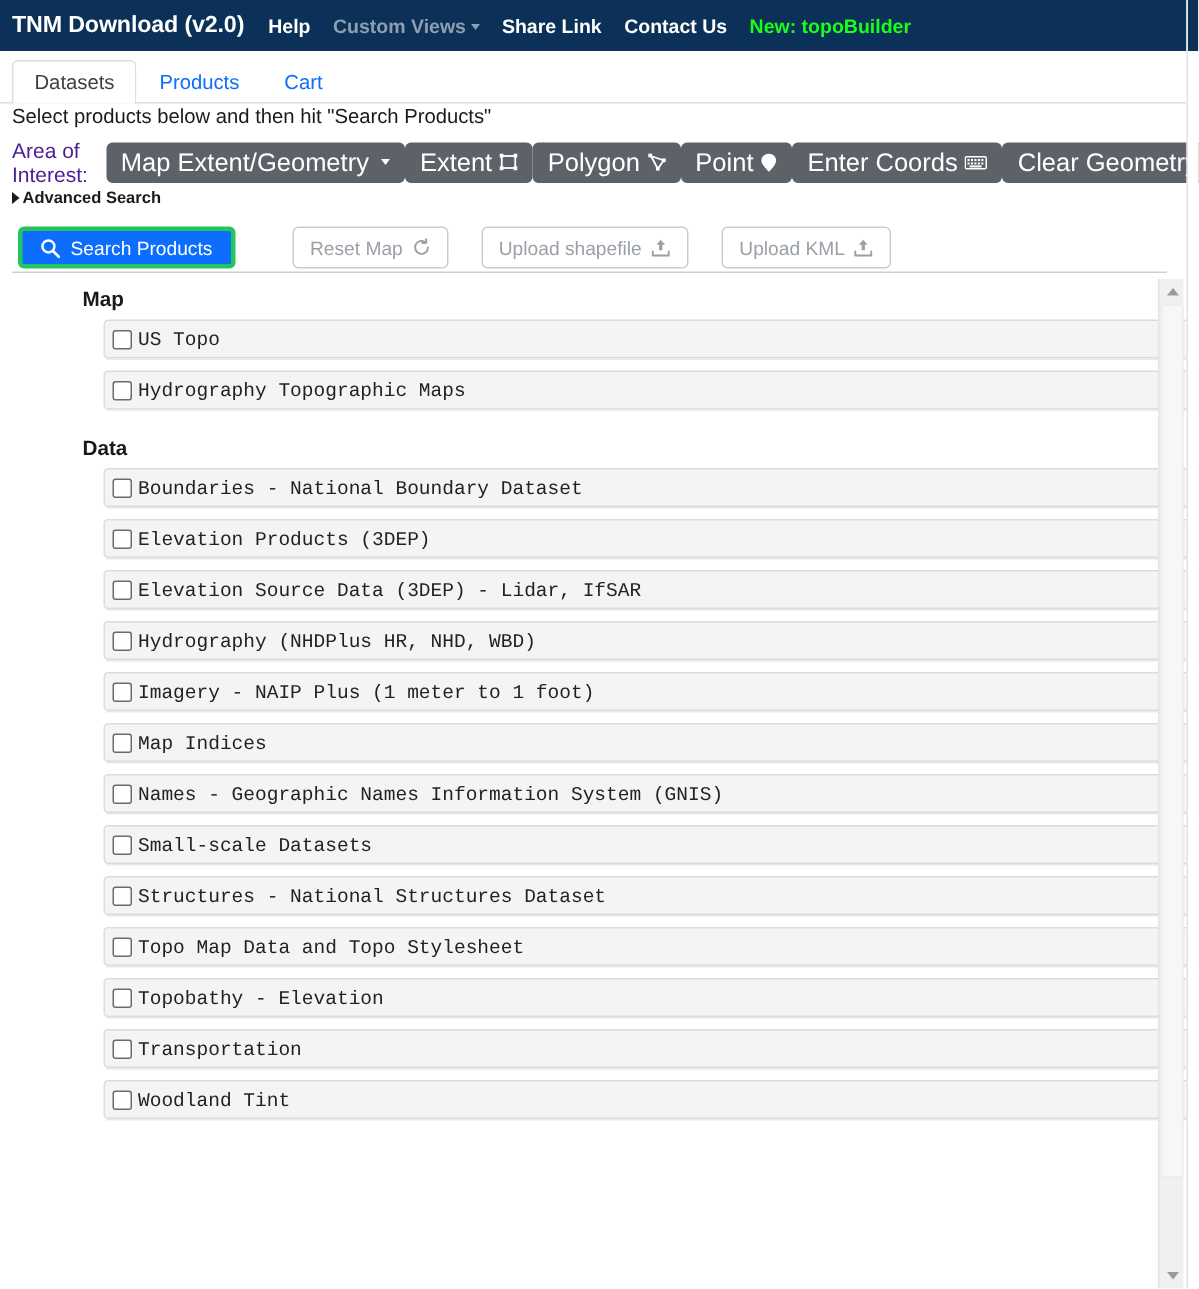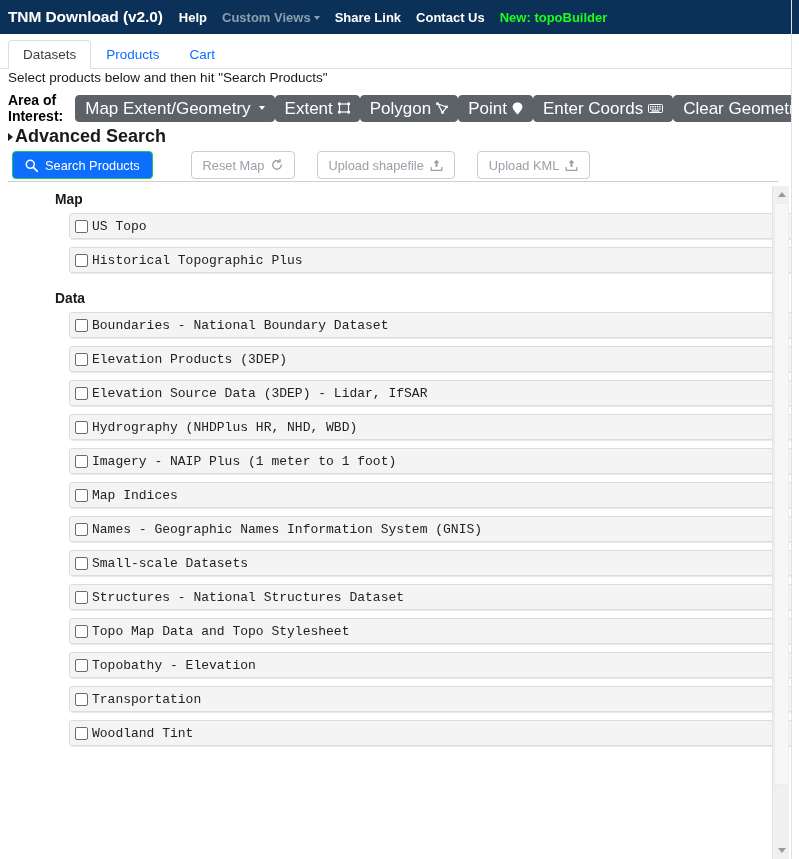--- a/index.html
+++ b/index.html
@@ -101,22 +101,22 @@
   .aoi-row {
     position: absolute;
     top: 92px; left: 8px;
     width: 770px;
     height: 32px;
     display: flex;
     align-items: center;
   }
   .aoi-label {
     font-size: 14px;
-    font-weight: 700;
-    color: #000000;
+    font-weight: 400;
+    color: #4c1d95;
     margin-right: 12px;
   }
   .btn-gray {
     background: #5d6268;
     color: #ffffff;
     border: 1px solid #5d6268;
     border-radius: 4px;
     font-size: 17px;
     padding: 0 9px;
     height: 27px;
@@ -131,21 +131,21 @@
   .aoi-row .spacer-sm { width: 6px; }
   .aoi-row .spacer-lg { width: 27px; }
 
   .ico { display: inline-block; line-height: 0; }
   .ico svg { display: block; }
 
   
   .adv-search {
     position: absolute;
     top: 126px; left: 8px;
-    font-size: 18px;
+    font-size: 11px;
     font-weight: 700;
     color: #1a1a1a;
     cursor: pointer;
     display: flex;
     align-items: center;
   }
   .caret-rt {
     display: inline-block;
     width: 0; height: 0;
     border-top: 4px solid transparent;
@@ -157,21 +157,21 @@
   
   .action-row {
     position: absolute;
     top: 151px; left: 12px;
     display: flex;
     align-items: center;
   }
   .btn-primary {
     background: #0d6efd;
     color: #ffffff;
-    border: 1px solid #22c55e;
+    border: 3px solid #22c55e;
     border-radius: 4px;
     font-size: 12.8px;
     height: 28px;
     padding: 0 12px;
     display: inline-flex;
     align-items: center;
     gap: 7px;
     cursor: pointer;
     white-space: nowrap;
     font-family: "Liberation Sans", sans-serif;
@@ -486,21 +486,21 @@
     <div class="panel-inner">
 
       <div class="group-title">Map</div>
       <div>
         <div class="ds-row">
           <span class="ds-check"></span>
           <span class="ds-label">US Topo</span>
         </div>
         <div class="ds-row">
           <span class="ds-check"></span>
-          <span class="ds-label">Historical Topographic Plus</span>
+          <span class="ds-label">Hydrography Topographic Maps</span>
         </div>
       </div>
 
       <div class="group-title data">Data</div>
       <div>
         <div class="ds-row">
           <span class="ds-check"></span>
           <span class="ds-label">Boundaries - National Boundary Dataset</span>
         </div>
         <div class="ds-row">

